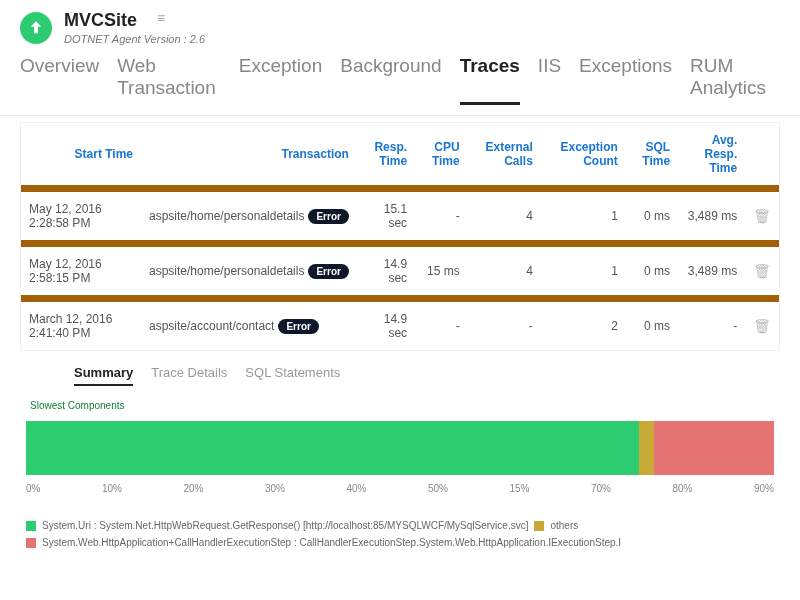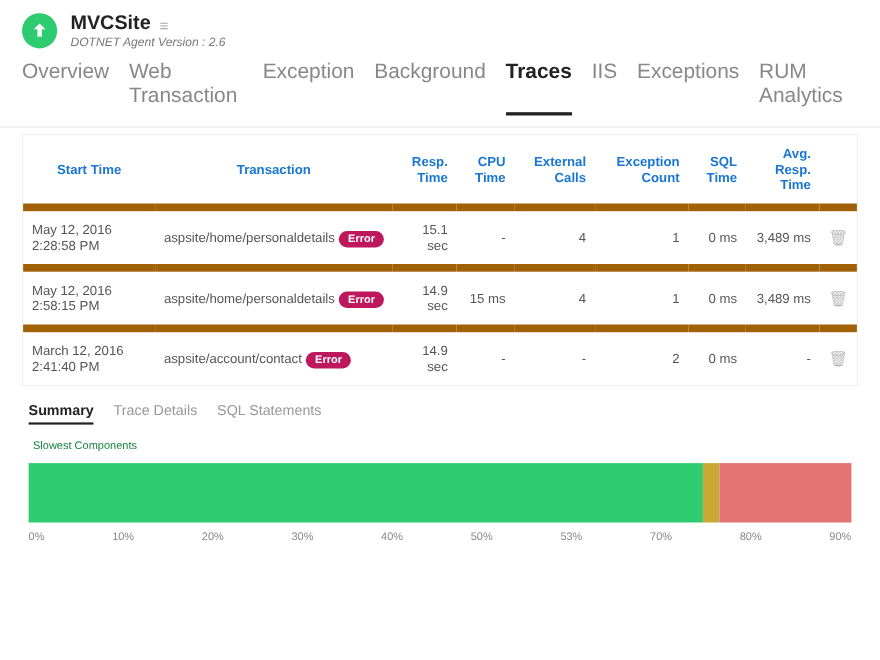--- a/index.html
+++ b/index.html
@@ -1,38 +1,38 @@
 <!DOCTYPE html>
 <html><head>
 <meta charset="utf-8">
 <style>
 * { box-sizing: border-box; margin: 0; padding: 0; }
 body { font-family: -apple-system, BlinkMacSystemFont, "Segoe UI", Arial, sans-serif; background: #fff; color: #333; font-size: 13px; width: 800px; }
 .header { display: flex; align-items: center; padding: 10px 20px 4px; }
 .icon-circle { width: 32px; height: 32px; border-radius: 50%; background: #2ecc71; display: flex; align-items: center; justify-content: center; margin-right: 12px; }
 .icon-circle svg { fill: #fff; }
 .title-block { display: flex; flex-direction: column; }
-.title-row { display: flex; align-items: flex-end; gap: 8px; }
+.title-row { display: flex; align-items: flex-start; gap: 20px; }
 .title { font-size: 18px; font-weight: 700; color: #222; }
 .hamburger { color: #aaa; font-size: 14px; }
 .subtitle { font-size: 11px; color: #777; margin-top: 2px; font-style: italic; }
 .nav { display: flex; gap: 18px; padding: 6px 20px 10px; border-bottom: 1px solid #e6e6e6; }
 .nav-item { color: #888; font-size: 19px; cursor: pointer; padding-bottom: 6px; }
 .nav-item.active { color: #222; font-weight: 700; border-bottom: 3px solid #222; }
 .panel { background: #fff; margin: 6px 20px 0; border: 1px solid #f0f0f0; }
 table { width: 100%; border-collapse: collapse; }
-th { text-align: center; padding: 10px 8px; color: #1976d2; font-weight: 700; font-size: 12px; }
+th { text-align: right; padding: 10px 8px; color: #1976d2; font-weight: 700; font-size: 12px; }
 th.center, td.center { text-align: center; }
 th.right, td.right { text-align: right; }
 td { padding: 10px 8px; border-top: 7px solid #a16207; color: #555; font-size: 12px; vertical-align: middle; }
-.badge { background: #be185d; color: #fff; font-size: 10px; padding: 2px 8px; border-radius: 10px; margin-left: 4px; font-weight: 600; }
+.badge { background: #0f172a; color: #fff; font-size: 10px; padding: 2px 8px; border-radius: 10px; margin-left: 4px; font-weight: 600; }
 .trash { color: #bbb; cursor: pointer; font-size: 14px; }
 .sub-tabs { display: flex; gap: 18px; padding: 14px 26px 10px; }
 .sub-tab { color: #999; font-size: 13px; cursor: pointer; }
-.sub-tab.active { color: #222; font-weight: 700; border-bottom: 2px solid #222; padding-bottom: 4px; }
+.sub-tab.active { color: #222; font-weight: 700; border-bottom: 2px solid #222; padding-bottom: 4px; margin-left: 48px; }
 .chart-title { padding: 4px 30px 10px; font-size: 10px; color: #15803d; }
 .chart-area { padding: 0 26px 16px; }
 .bar { display: flex; height: 54px; width: 100%; margin-bottom: 8px; }
 .ticks { display: flex; justify-content: space-between; font-size: 10px; color: #888; }
 .legend { padding: 4px 26px 16px; font-size: 10px; color: #666; }
 .legend-row { display: flex; align-items: center; gap: 6px; margin-top: 6px; flex-wrap: wrap; }
 .legend-sw { width: 10px; height: 10px; display: inline-block; }
 .col-start { width: 120px; }
 .col-trans { width: 170px; }
 .col-del { width: 30px; }
@@ -131,20 +131,30 @@
       <div style="width: 2%; background: rgb(201, 169, 53);"></div>
       <div style="width: 16%; background: rgb(229, 115, 115);"></div>
     </div>
   <div class="ticks" id="ticks">
       <span>0%</span>
       <span>10%</span>
       <span>20%</span>
       <span>30%</span>
       <span>40%</span>
       <span>50%</span>
-      <span>53%</span>
+      <span>15%</span>
       <span>70%</span>
       <span>80%</span>
       <span>90%</span>
     </div>
 </div>
 <div class="legend" id="legend">
+    <div class="legend-row">
+      <span class="legend-sw" style="background: rgb(46, 204, 113);"></span>
+      <span>System.Uri : System.Net.HttpWebRequest.GetResponse() [http://localhost:85/MYSQLWCF/MySqlService.svc]</span>
+      <span class="legend-sw" style="background: rgb(201, 169, 53);"></span>
+      <span>others</span>
+    </div>
+    <div class="legend-row">
+      <span class="legend-sw" style="background: rgb(229, 115, 115);"></span>
+      <span>System.Web.HttpApplication+CallHandlerExecutionStep : CallHandlerExecutionStep.System.Web.HttpApplication.IExecutionStep.I</span>
+    </div>
   </div>
 
 </body></html>

